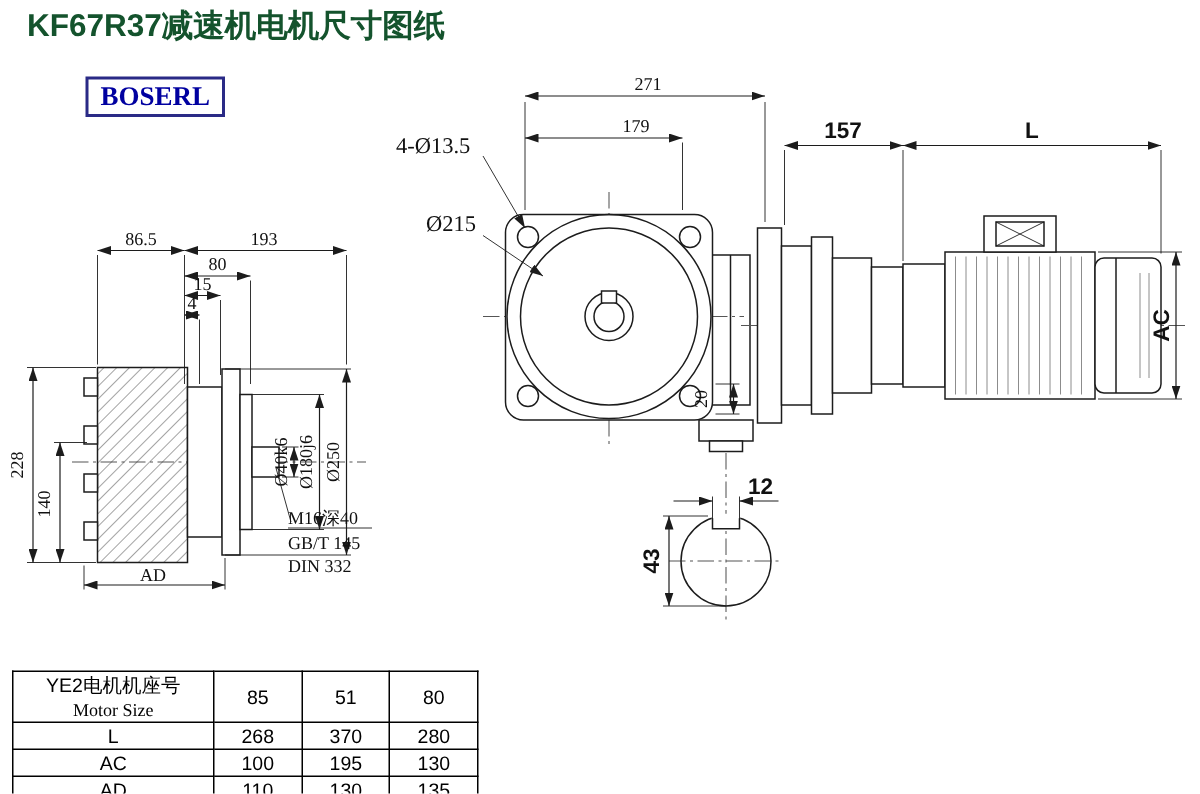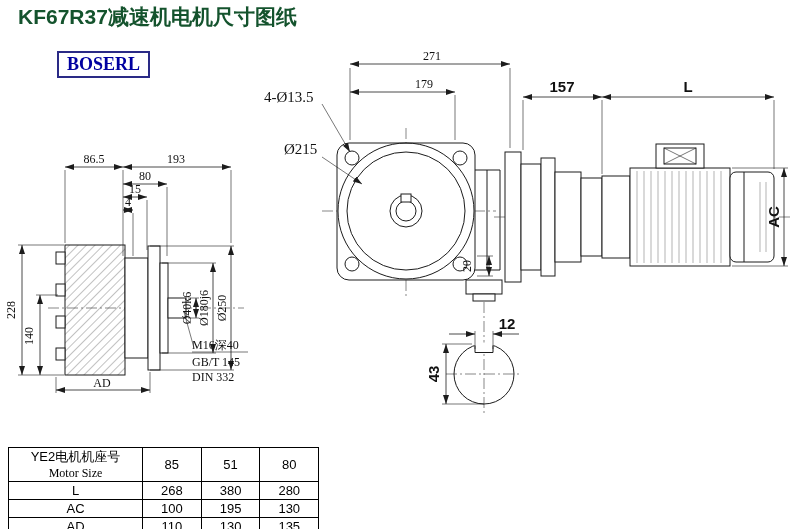--- a/index.html
+++ b/index.html
@@ -225,21 +225,21 @@
         <div>YE2电机机座号</div>
         <div class="hdr-en">Motor Size</div>
       </td>
       <td class="cv">85</td>
       <td class="cv">51</td>
       <td class="cv">80</td>
     </tr>
     <tr>
       <td class="c1">L</td>
       <td class="cv">268</td>
-      <td class="cv">380</td>
+      <td class="cv">370</td>
       <td class="cv">280</td>
     </tr>
     <tr>
       <td class="c1">AC</td>
       <td class="cv">100</td>
       <td class="cv">195</td>
       <td class="cv">130</td>
     </tr>
     <tr>
       <td class="c1">AD</td>

